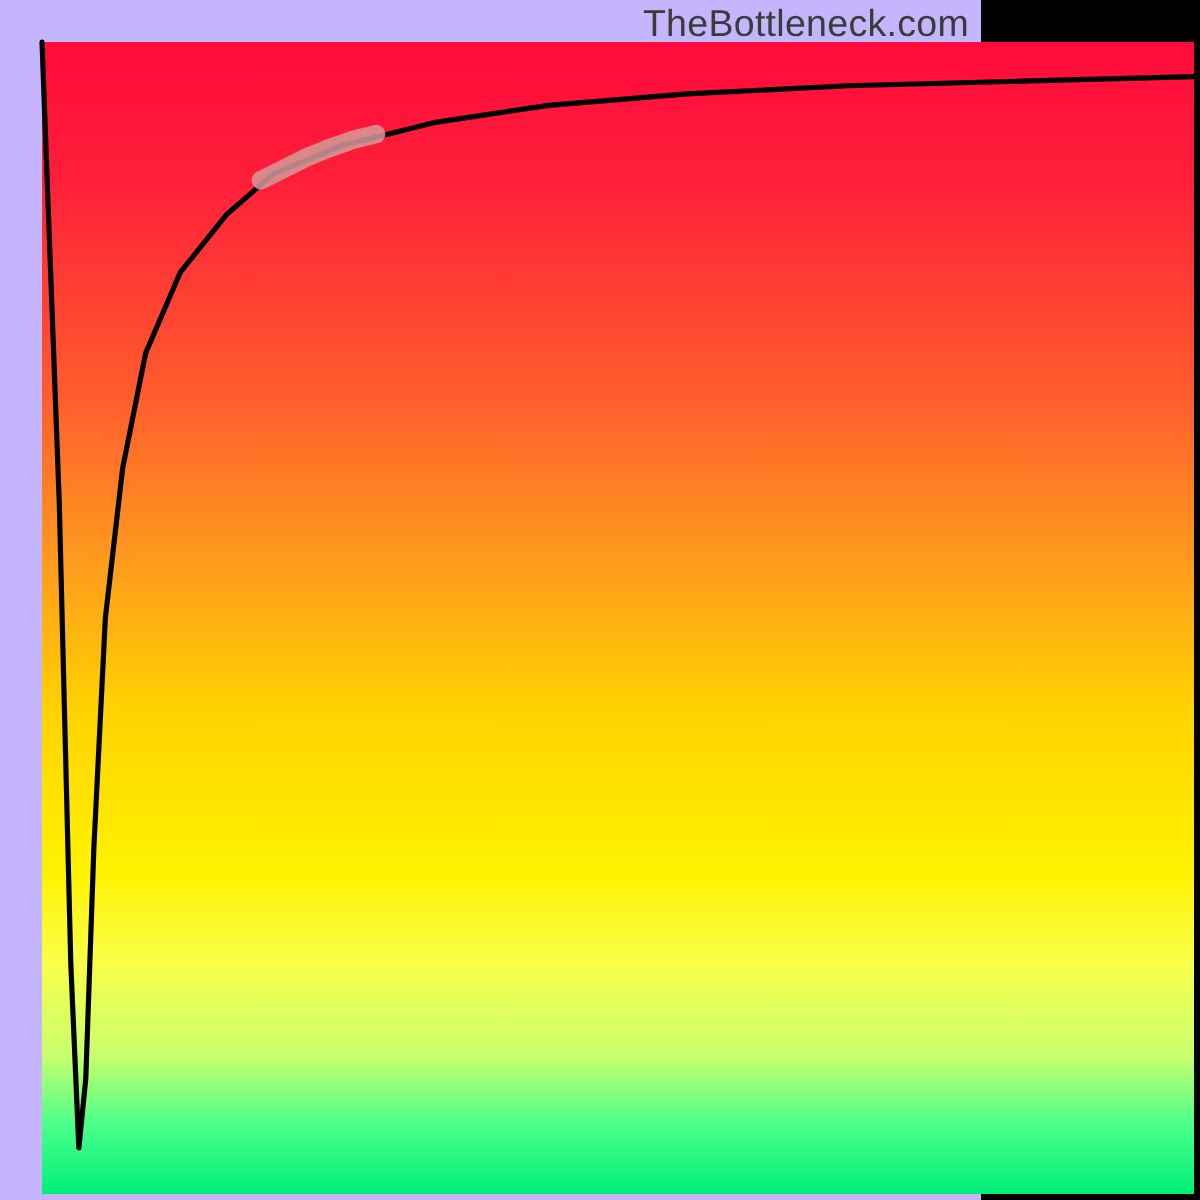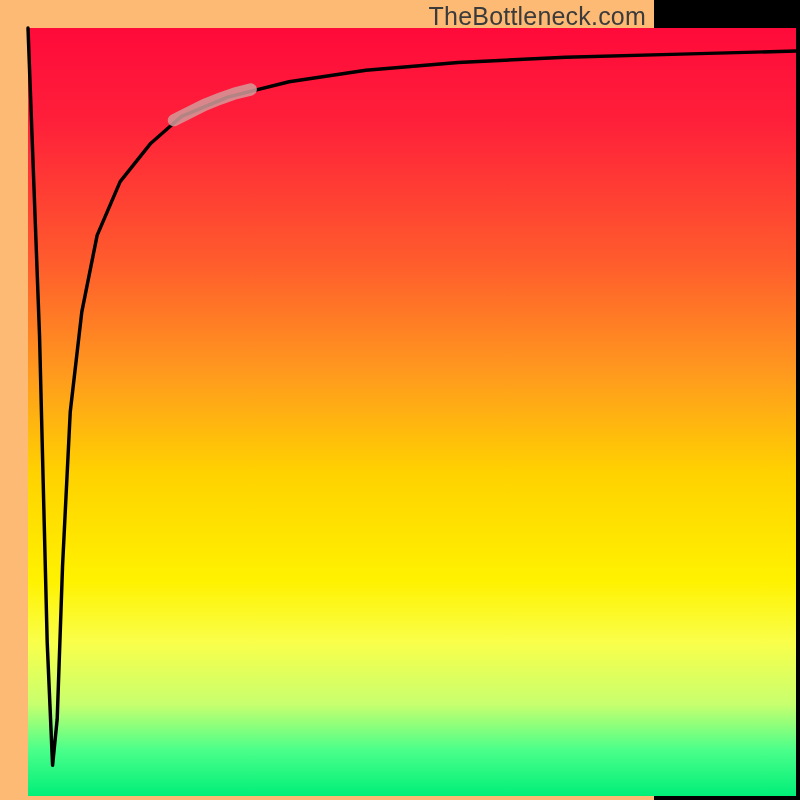--- a/index.html
+++ b/index.html
@@ -8,21 +8,21 @@
     width: 800px;
     height: 800px;
     background: #000;
     font-family: Arial, Helvetica, sans-serif;
     overflow: hidden;
   }
   .frame {
     position: relative;
     width: 654px;
     height: 800px;
-    background: #fdba74;
+    background: #c4b5fd;
   }
   .watermark {
     position: absolute;
     top: 2px;
     right: 8px;
     color: #3b3b3b;
     font-size: 25px;
     font-weight: 400;
     letter-spacing: 0.2px;
     user-select: none;

